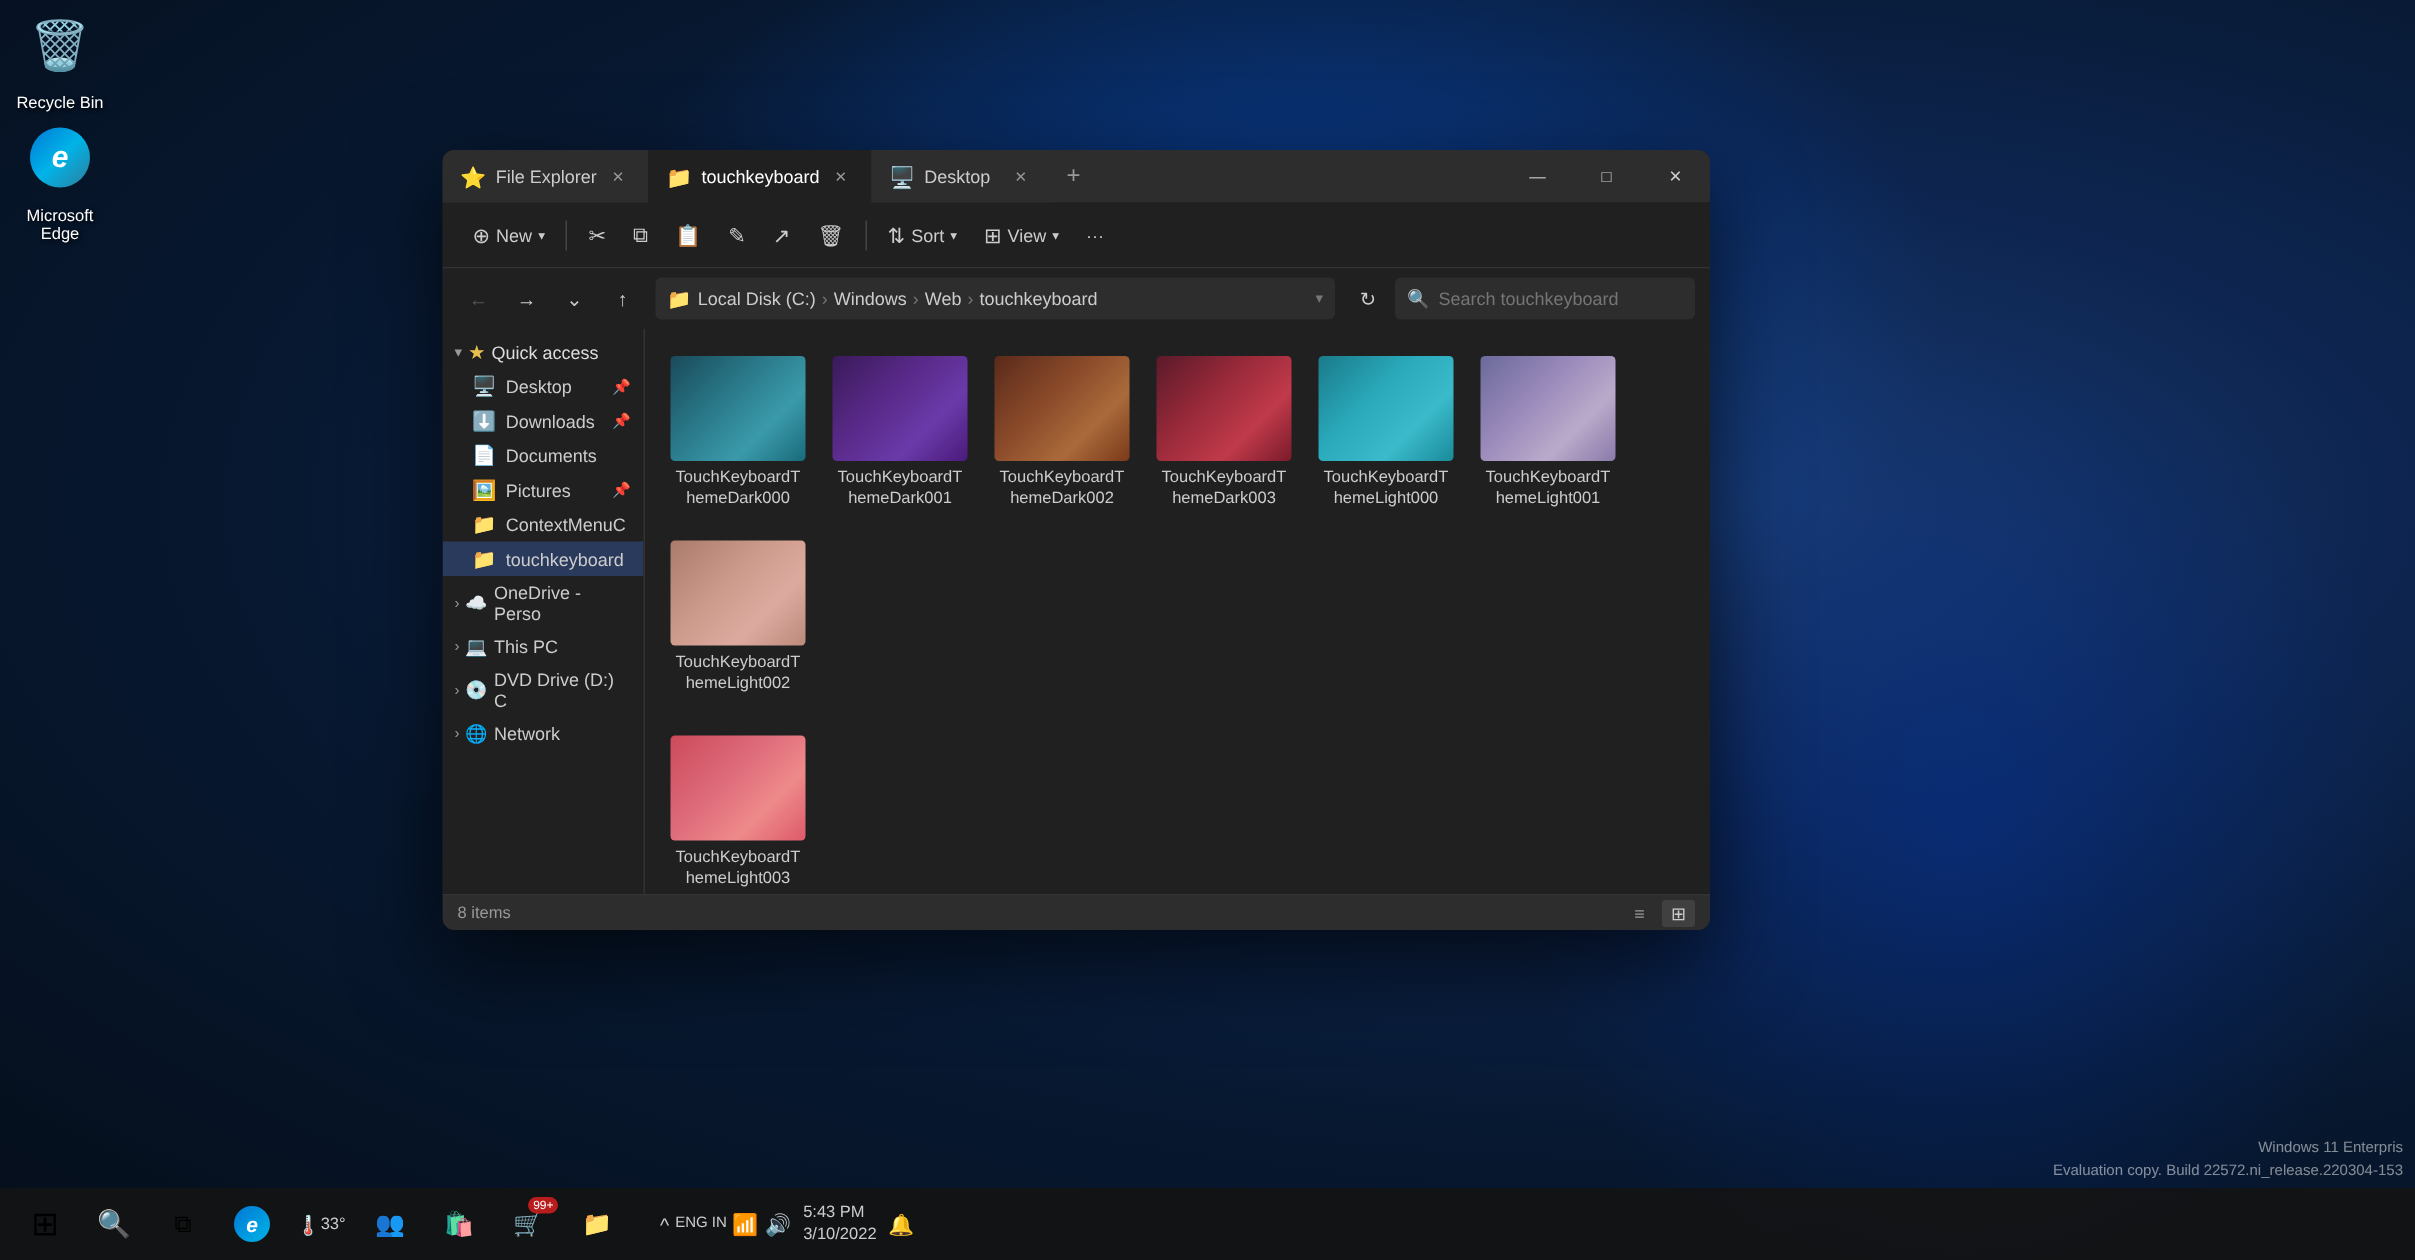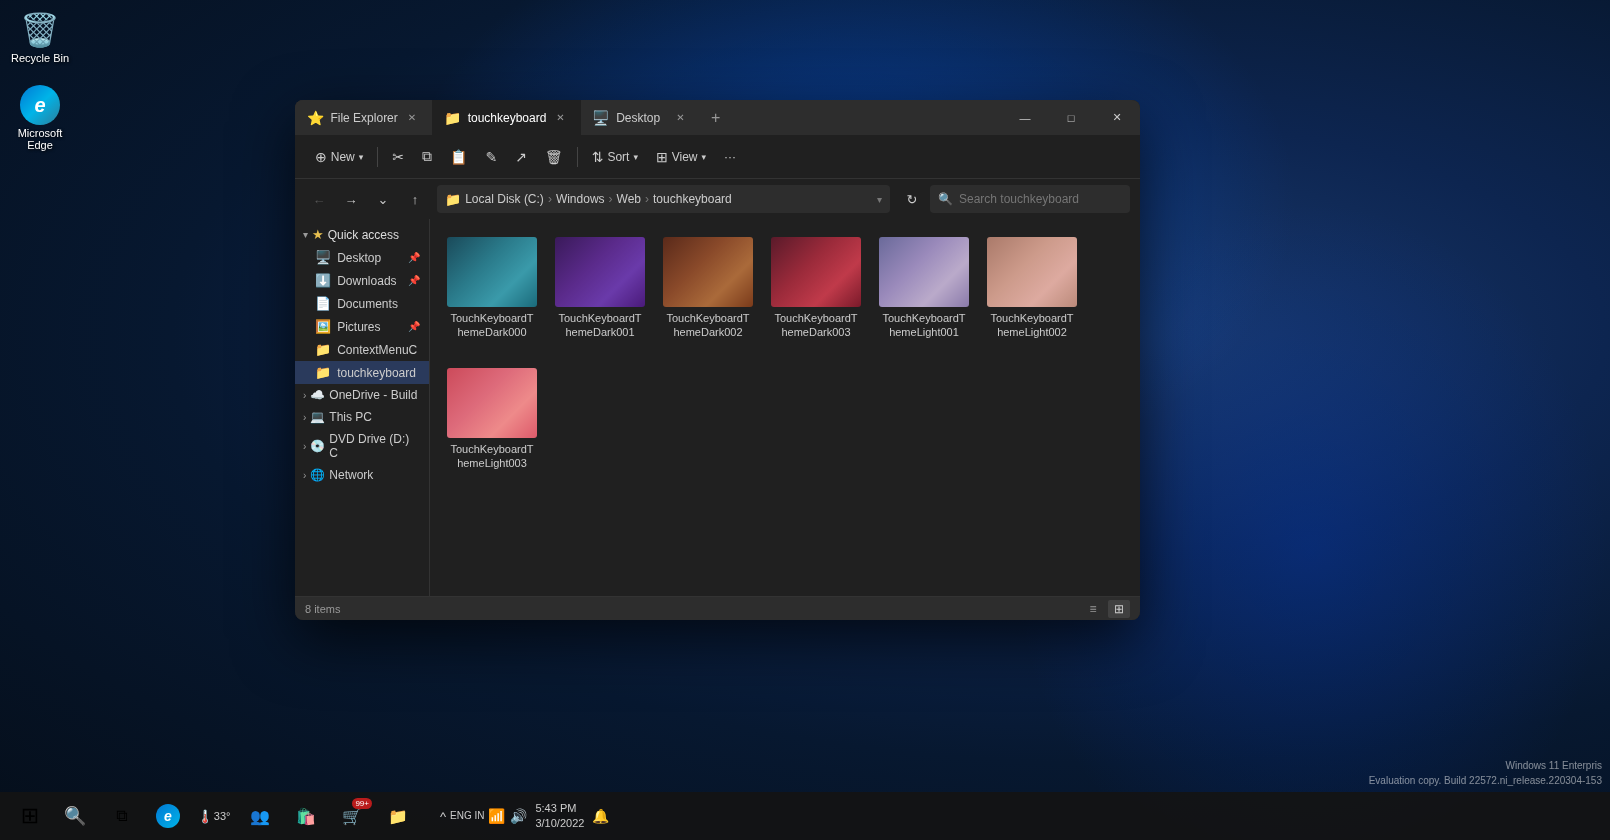--- a/index.html
+++ b/index.html
@@ -47,21 +47,21 @@
     .desktop-icon .icon-img {
       width: 40px; height: 40px;
       display: flex; align-items: center; justify-content: center;
       font-size: 32px;
     }
     .desktop-icon .icon-label {
       font-size: 11px;
       color: white;
       text-shadow: 1px 1px 3px black;
       text-align: center;
-      margin-top: 2px;
+      margin-top: 13px;
     }
 
     
     .window {
       position: absolute;
       top: 100px; left: 295px;
       width: 845px; height: 520px;
       background: #202020;
       border-radius: 8px;
       box-shadow: 0 20px 60px rgba(0,0,0,0.7);
@@ -515,21 +515,21 @@
         <span class="si-label">ContextMenuC</span>
       </div>
       <div class="sidebar-item active">
         <span class="si-icon">📁</span>
         <span class="si-label">touchkeyboard</span>
       </div>
 
       <div class="sidebar-parent">
         <span class="sidebar-chevron">›</span>
         <span class="si-icon">☁️</span>
-        <span>OneDrive - Build</span>
+        <span>OneDrive - Perso</span>
       </div>
 
       <div class="sidebar-parent">
         <span class="sidebar-chevron">›</span>
         <span class="si-icon">💻</span>
         <span>This PC</span>
       </div>
 
       <div class="sidebar-parent">
         <span class="sidebar-chevron">›</span>
@@ -559,20 +559,24 @@
       <div class="file-item">
         <div class="file-thumb thumb-dark002"></div>
         <div class="file-name">TouchKeyboardThemeDark002</div>
       </div>
 
       <div class="file-item">
         <div class="file-thumb thumb-dark003"></div>
         <div class="file-name">TouchKeyboardThemeDark003</div>
       </div>
 
+      <div class="file-item">
+        <div class="file-thumb thumb-light000"></div>
+        <div class="file-name">TouchKeyboardThemeLight000</div>
+      </div>
 
       <div class="file-item">
         <div class="file-thumb thumb-light001"></div>
         <div class="file-name">TouchKeyboardThemeLight001</div>
       </div>
 
       <div class="file-item">
         <div class="file-thumb thumb-light002"></div>
         <div class="file-name">TouchKeyboardThemeLight002</div>
       </div>

